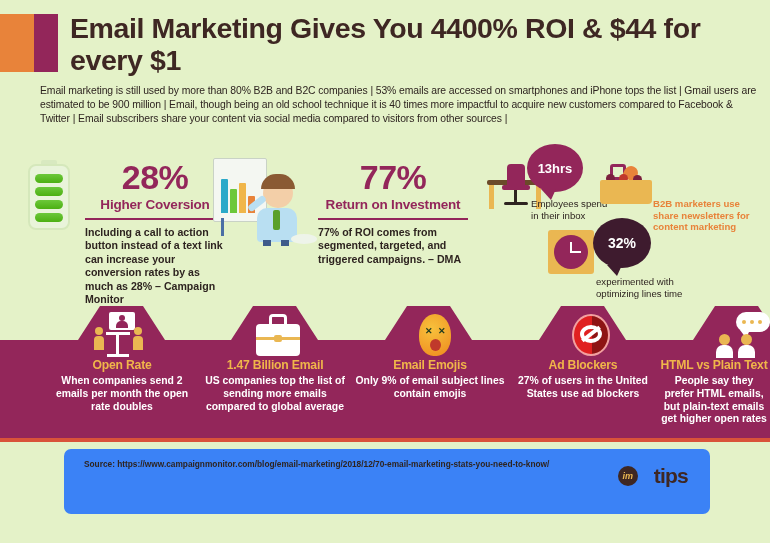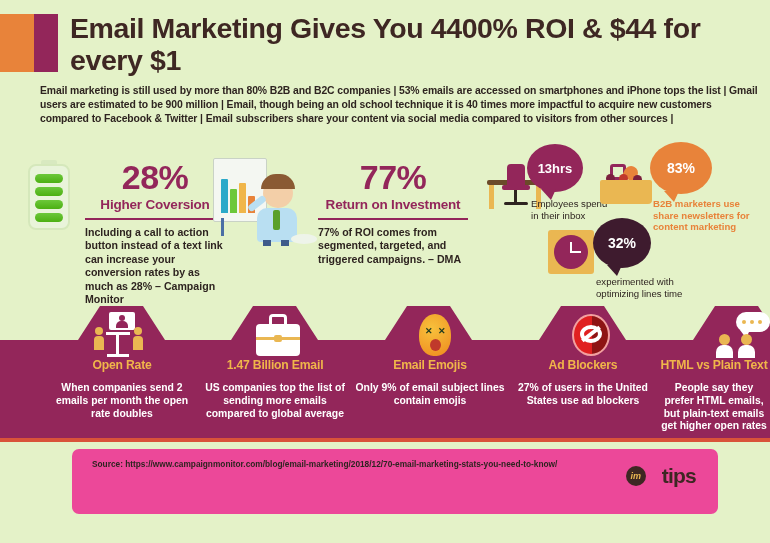--- a/index.html
+++ b/index.html
@@ -17,21 +17,21 @@
   .accent-bars .bar-magenta{width:24px;height:100%;background:#93265a;}
 
   .title{
     position:absolute;left:70px;top:12px;width:690px;
     font-size:28.5px;line-height:32px;font-weight:bold;
     color:#3e2723;letter-spacing:-0.4px;
   }
 
   .subtitle{
     position:absolute;left:40px;top:84px;width:720px;
-    font-size:10.4px;line-height:14.2px;font-weight:bold;
+    font-size:10.4px;line-height:14.2px;font-weight:normal;
     color:#2e2420;letter-spacing:-0.1px;
   }
 
   
   .mid{position:absolute;left:0;top:136px;width:770px;height:170px;}
 
   .battery{position:absolute;left:28px;top:24px;width:42px;height:70px;}
   .battery .cap{position:absolute;left:13px;top:0;width:16px;height:5px;background:#d8e9c0;border-radius:2px 2px 0 0;}
   .battery .body{position:absolute;left:0;top:4px;width:42px;height:66px;background:#e9f4da;border:2.5px solid #d5e8bb;border-radius:8px;box-sizing:border-box;}
   .battery .cell{position:absolute;left:7px;width:28px;height:9px;background:linear-gradient(180deg,#6cc83a,#4cb012);border-radius:5px;}
@@ -75,26 +75,26 @@
       78px 34px, 100px 0, 143px 0, 165px 34px,
       231px 34px, 253px 0, 296px 0, 318px 34px,
       385px 34px, 407px 0, 450px 0, 472px 34px,
       539px 34px, 561px 0, 604px 0, 626px 34px,
       693px 34px, 715px 0, 758px 0, 770px 18px,
       770px 132px, 0 132px);}
   .band-strip{position:absolute;left:0;top:132px;width:770px;height:4px;background:#d9533a;}
 
   .col{position:absolute;top:0;width:150px;text-align:center;}
   .col-title{font-size:12.2px;font-weight:bold;color:#f0b64a;letter-spacing:-0.2px;}
-  .col-body{font-size:10.4px;line-height:12.8px;font-weight:bold;color:#ffffff;margin-top:10px;}
+  .col-body{font-size:10.4px;line-height:12.8px;font-weight:bold;color:#ffffff;margin-top:3px;}
 
   .colicon{position:absolute;top:6px;width:60px;height:46px;}
 
   
-  .footer{position:absolute;left:72px;top:449px;width:646px;height:65px;background:#ec4899;border-radius:7px;}
+  .footer{position:absolute;left:64px;top:449px;width:646px;height:65px;background:#3b82f6;border-radius:7px;}
   .src{position:absolute;left:20px;top:10px;width:470px;font-size:8.3px;line-height:11.4px;font-weight:bold;color:#2e2420;word-break:break-all;}
   .logo{position:absolute;right:22px;top:16px;display:flex;align-items:center;gap:16px;}
   .logo-mark{width:20px;height:20px;border-radius:50%;background:#3e2723;color:#eab752;font-size:9px;font-weight:bold;
     display:flex;align-items:center;justify-content:center;font-style:italic;}
   .logo-text{font-size:21px;font-weight:bold;color:#3e2723;letter-spacing:-0.8px;line-height:21px;}
 </style>
 </head>
 <body>
 
 <div class="stage">
@@ -169,23 +169,20 @@
 
     <div class="basket">
       <div style="position:absolute;left:10px;top:4px;width:16px;height:16px;border:3px solid #93265a;border-radius:3px;box-sizing:border-box;"></div>
       <div style="position:absolute;left:24px;top:6px;width:14px;height:14px;background:#e8833a;border-radius:50% 50% 0 0;transform:rotate(25deg);"></div>
       <div style="position:absolute;left:6px;top:14px;width:9px;height:9px;background:#7a1f3d;border-radius:50%;"></div>
       <div style="position:absolute;left:19px;top:14px;width:9px;height:9px;background:#c0392b;border-radius:50%;"></div>
       <div style="position:absolute;left:33px;top:15px;width:9px;height:9px;background:#7a1f3d;border-radius:50%;"></div>
       <div style="position:absolute;left:0;top:20px;width:52px;height:24px;background:#eab752;border-radius:2px 2px 4px 4px;"></div>
     </div>
 
-    <div class="bubble b83">
-      <span>83%</span>
-    </div>
     <div class="cap-orange" style="left:653px;top:62px;width:100px;">B2B marketers use share  newsletters for content marketing</div>
 
     <div style="position:absolute;left:548px;top:94px;width:46px;height:44px;background:#eab752;border-radius:3px;">
       <div style="position:absolute;left:6px;top:5px;width:34px;height:34px;background:#93265a;border-radius:50%;"></div>
       <div style="position:absolute;left:22px;top:12px;width:2px;height:11px;background:#ffffff;"></div>
       <div style="position:absolute;left:23px;top:21px;width:10px;height:2px;background:#ffffff;"></div>
     </div>
 
     <div class="bubble b32">
       <span>32%</span>

